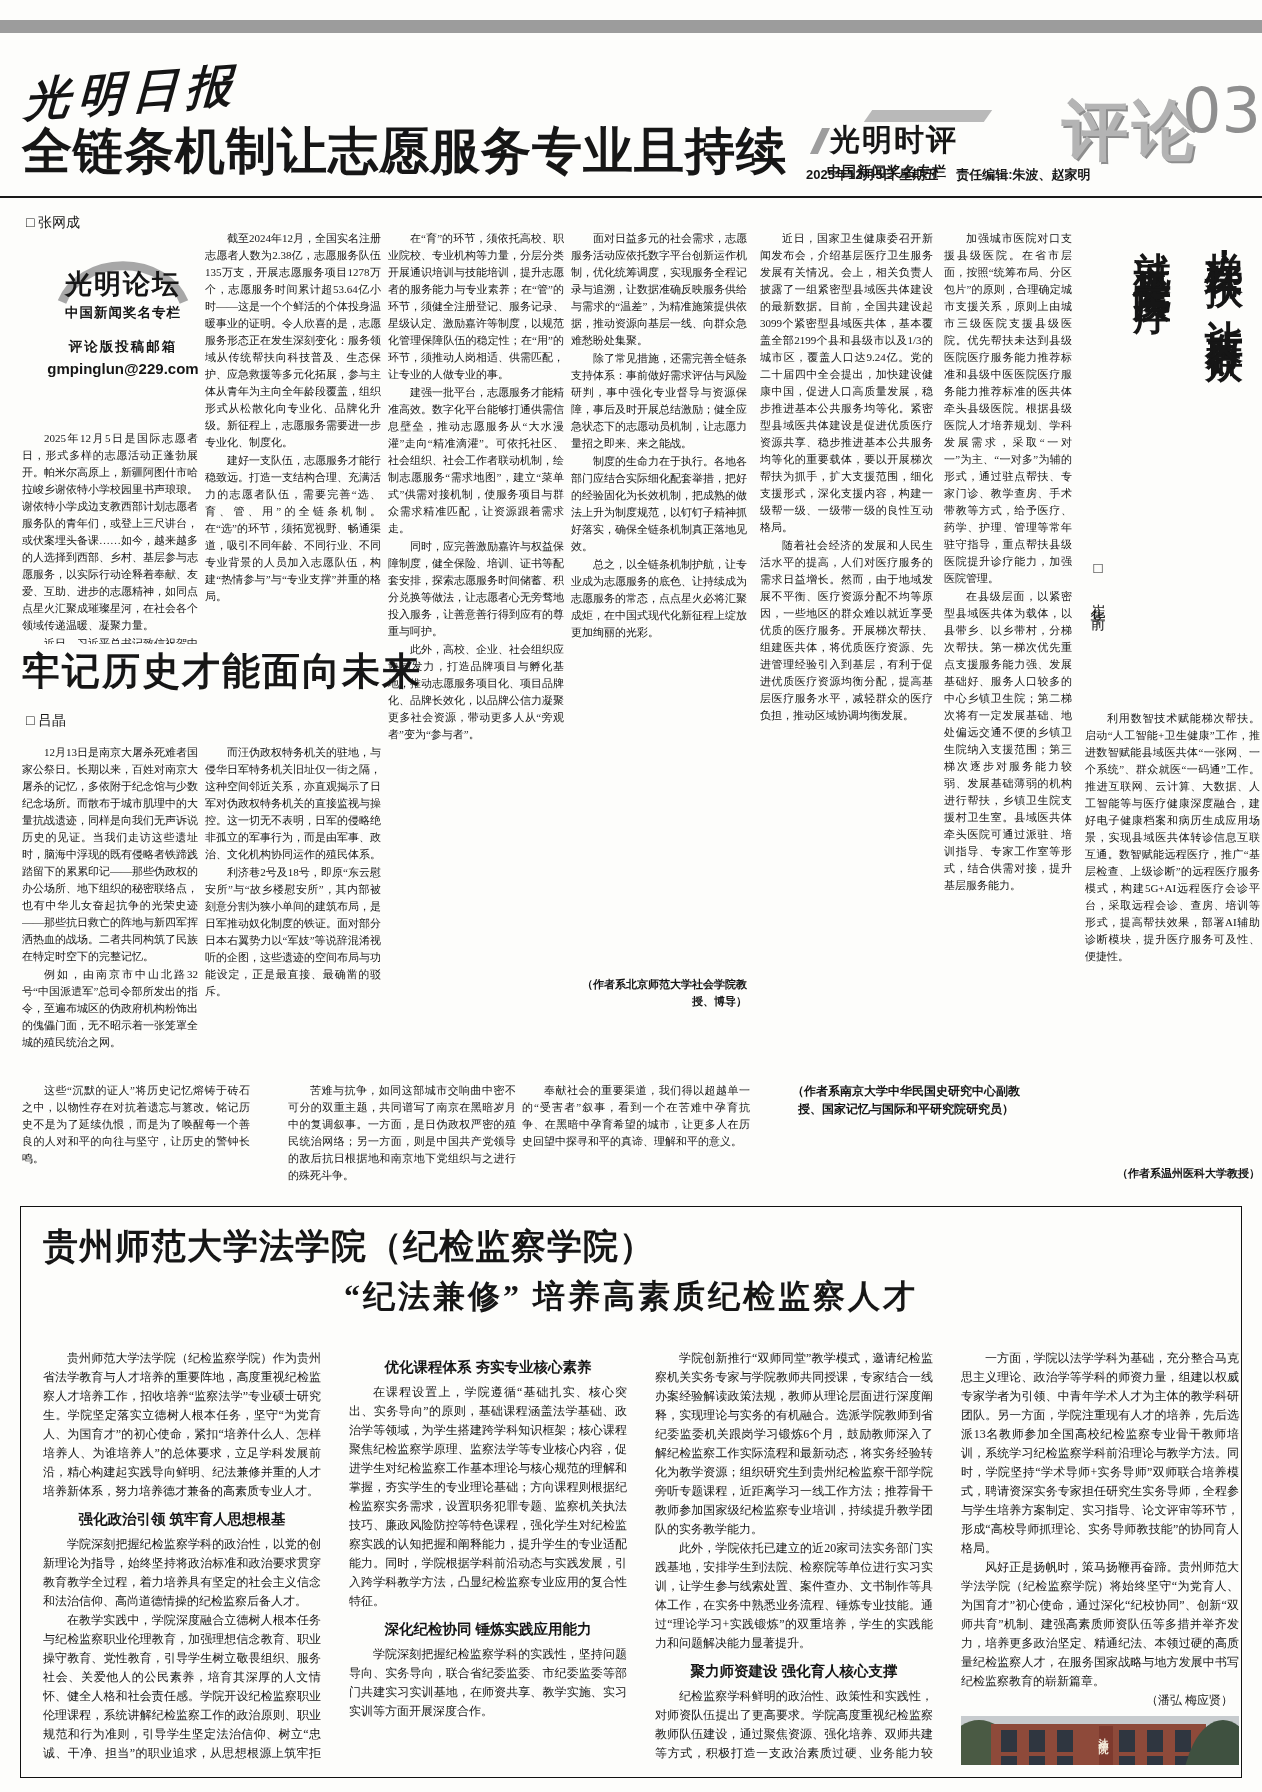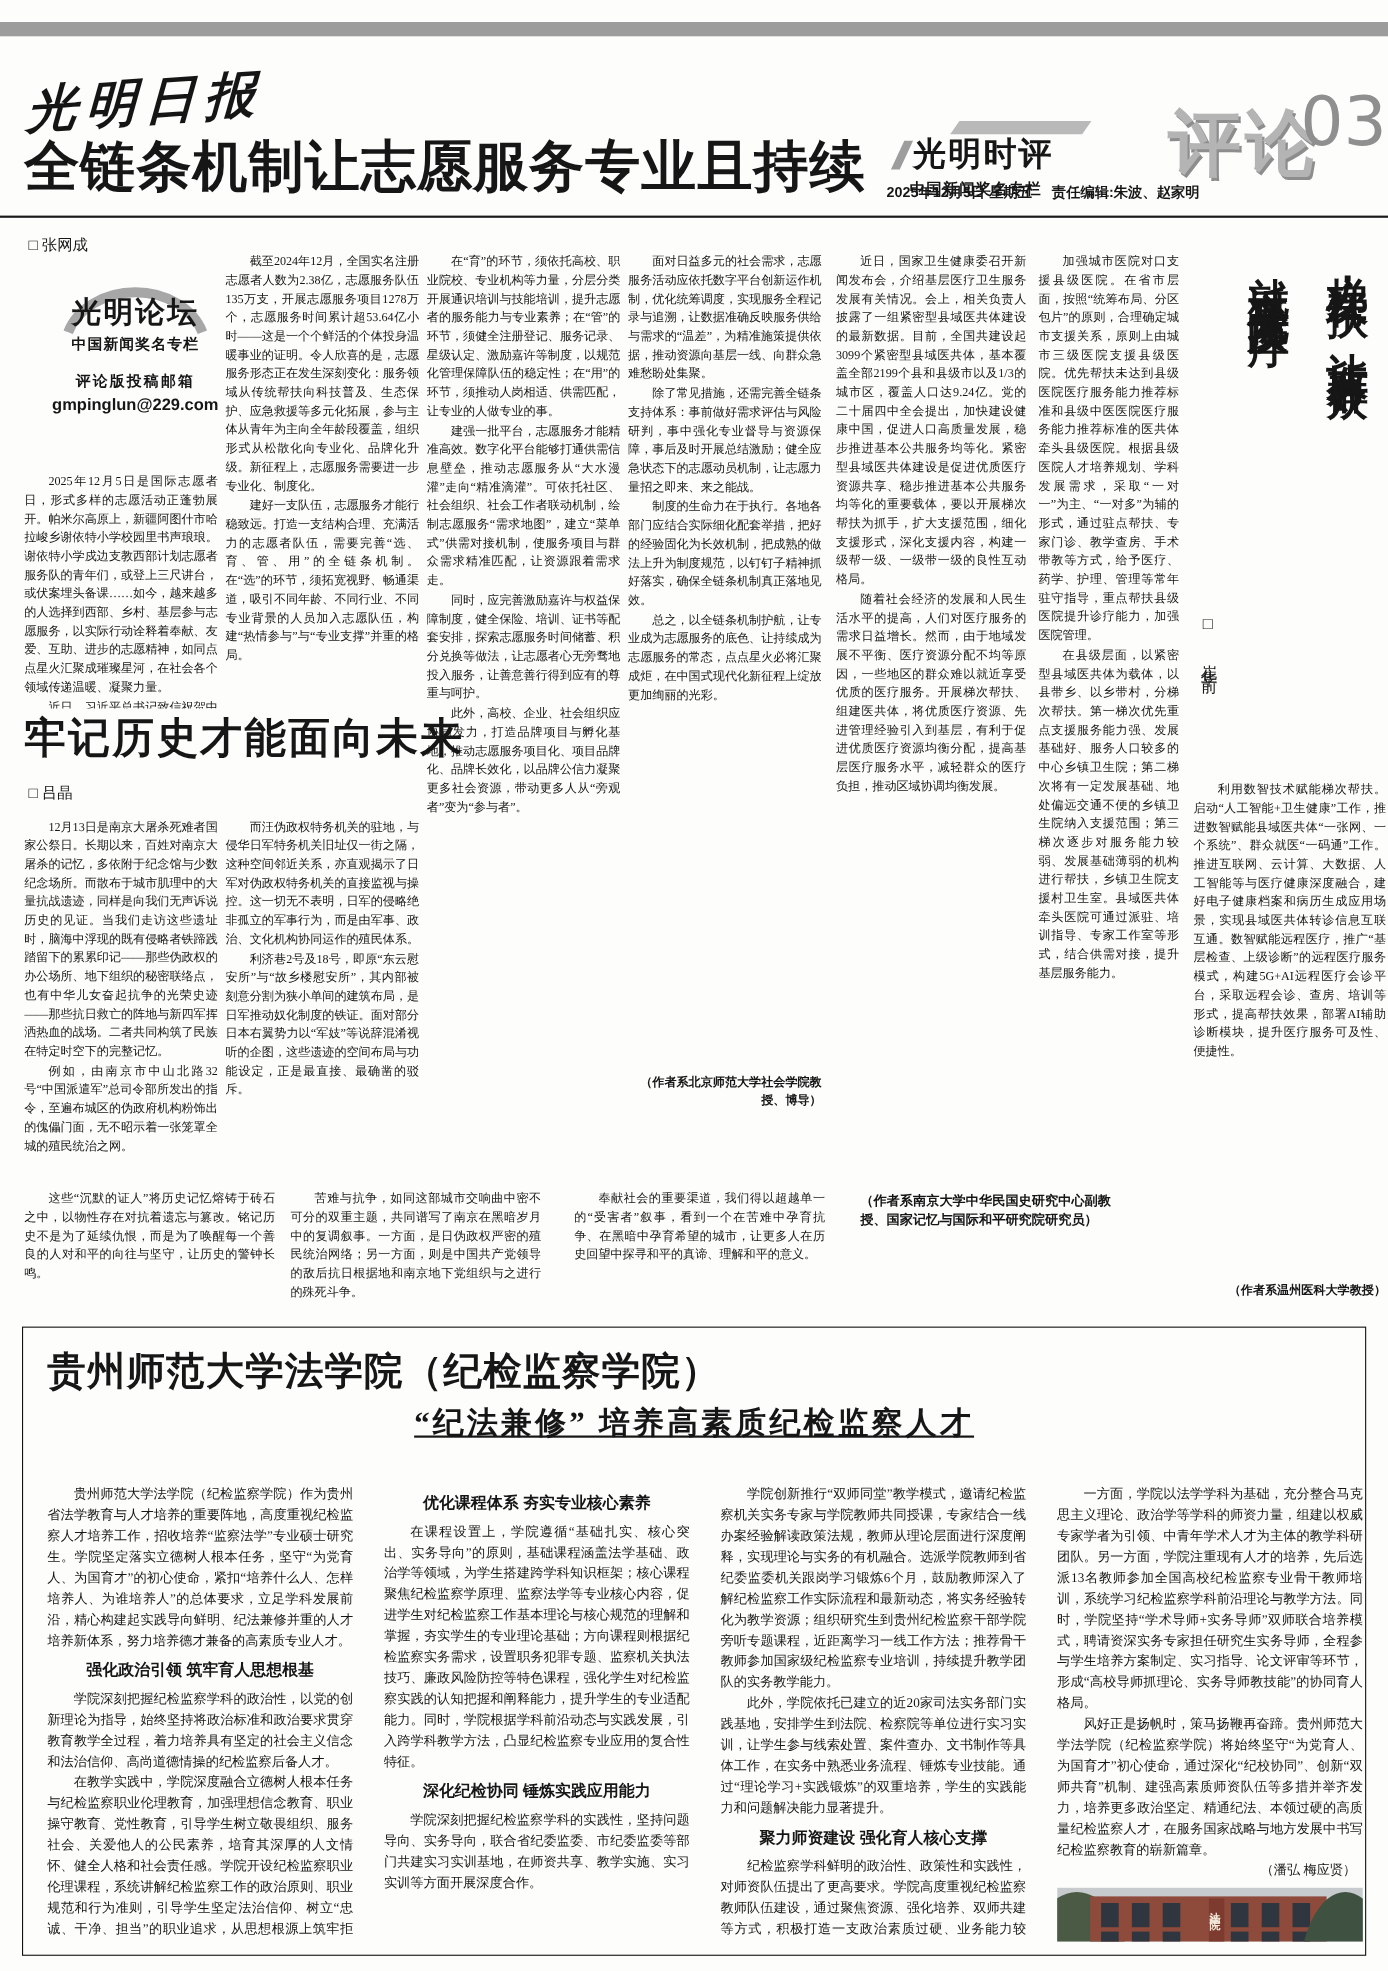--- a/index.html
+++ b/index.html
@@ -57,31 +57,31 @@
   #spc2{left:1085px;top:710px;width:175px;height:472px;}
   
   #a2-head{left:22px;top:646px;width:420px;font-size:38px;font-weight:900;letter-spacing:2px;
            white-space:nowrap;}
   #a2-author{left:26px;top:712px;font-size:14px;}
   #a2c0{left:22px;top:744px;width:176px;height:332px;}
   #a2c1{left:205px;top:744px;width:176px;height:332px;}
   .colw{position:absolute;top:1082px;height:106px;width:228px;overflow:hidden;
         text-align:justify;font-size:11px;line-height:17px;}
   .colw p{margin:0;text-indent:2em;}
-  #a2s0{left:22px;} #a2s1{left:264px;} #a2s2{left:522px;}
-  #a2s3{left:782px;width:248px;font-weight:bold;text-align:left;font-size:12px;
+  #a2s0{left:22px;} #a2s1{left:288px;} #a2s2{left:522px;}
+  #a2s3{left:782px;width:248px;font-weight:bold;text-align:center;font-size:12px;
         line-height:18px;}
   #a2s3 p{text-indent:0;}
   
   #adbox{left:20px;top:1206px;width:1220px;height:570px;border:1.5px solid #111;
          background:#fdfdfb;}
   #ad-kicker{left:22px;top:16px;font-family:"Liberation Sans","DejaVu Sans",sans-serif;
              font-size:35px;font-weight:900;letter-spacing:1px;}
-  #ad-head{left:0;top:68px;width:1220px;text-align:center;font-size:28px;font-weight:900;
-           letter-spacing:3px;text-decoration:underline;}
+  #ad-head{left:0;top:68px;width:1220px;text-align:center;font-size:32px;font-weight:900;
+           letter-spacing:3px;}
   .adcol{position:absolute;top:142px;width:278px;height:416px;overflow:hidden;
          text-align:justify;font-size:12px;line-height:19px;}
   .adcol p{margin:0;text-indent:2em;}
   .adcol h4{margin:9px 0 6px 0;text-align:center;font-size:14.5px;
             font-family:"Liberation Sans","DejaVu Sans",sans-serif;font-weight:bold;
             text-indent:0;}
   #adc0{left:22px;} #adc1{left:328px;} #adc2{left:634px;} #adc3{left:940px;}
   #adc3 p.byline{text-indent:0;text-align:right;padding-right:6px;}
   #photo{position:relative;width:278px;height:150px;margin-top:6px;}
   #photo-sign{position:absolute;left:140px;top:14px;width:12px;writing-mode:vertical-rl;

